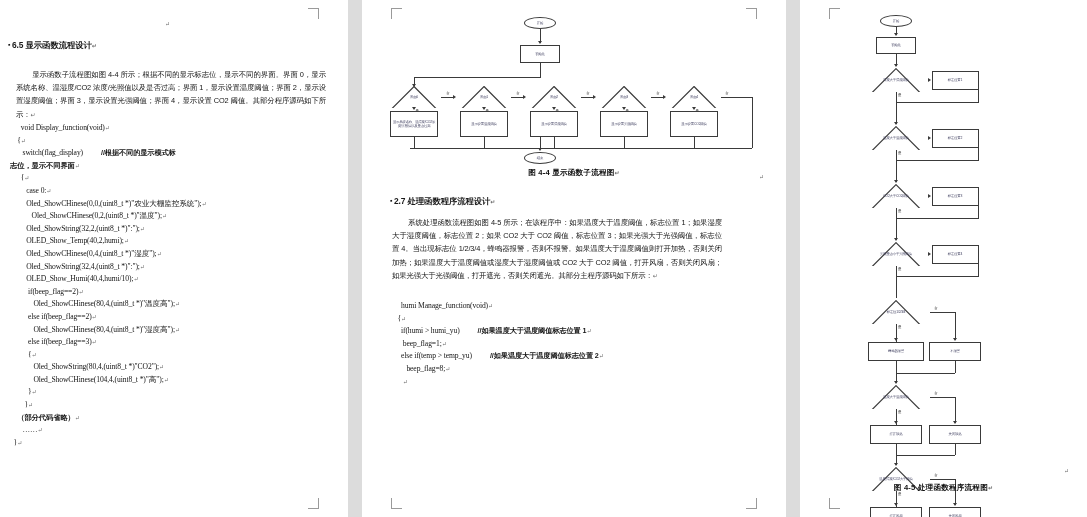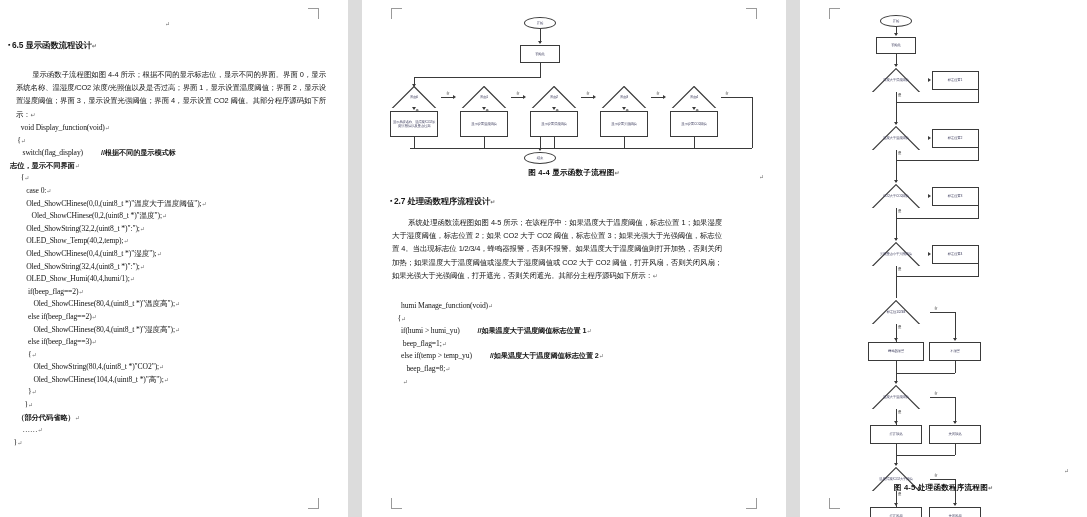--- a/index.html
+++ b/index.html
@@ -161,27 +161,27 @@
       <span class="ind"></span><span>显示函数子流程图如图 4-4 所示；根据不同的显示标志位，显示不同的界面。界面 0，显示系统名称、温湿度/CO2 浓度/光照值以及是否过高；界面 1，显示设置温度阈值；界面 2，显示设置湿度阈值；界面 3，显示设置光强阈值；界面 4，显示设置 CO2 阈值。其部分程序源码如下所示：</span><span class="pmark">↵</span>
     </div>
 
     <div id="left-code" style="position:absolute; left:10px; top:122px; width:330px;">
         <div class="code"><span>      </span><span>void Display_function(void)</span><span class="pmark">↵</span></div>
         <div class="code"><span>    </span><span>{</span><span class="pmark">↵</span></div>
         <div class="code"><span>       </span><span>switch(flag_display)</span><span>          </span><span class="cm">//根据不同的显示模式标</span></div>
         <div class="code"><span></span><span class="cn">志位，显示不同界面</span><span class="pmark">↵</span></div>
         <div class="code"><span>      </span><span>{</span><span class="pmark">↵</span></div>
         <div class="code"><span>         </span><span>case 0:</span><span class="pmark">↵</span></div>
-        <div class="code"><span>         </span><span>Oled_ShowCHinese(0,0,(uint8_t *)"温度大于温度阈值");</span><span class="pmark">↵</span></div>
+        <div class="code"><span>         </span><span>Oled_ShowCHinese(0,0,(uint8_t *)"农业大棚监控系统");</span><span class="pmark">↵</span></div>
         <div class="code"><span>            </span><span>Oled_ShowCHinese(0,2,(uint8_t *)"温度");</span><span class="pmark">↵</span></div>
         <div class="code"><span>         </span><span>Oled_ShowString(32,2,(uint8_t *)":");</span><span class="pmark">↵</span></div>
-        <div class="code"><span>         </span><span>OLED_Show_Temp(40,2,temp);</span><span class="pmark">↵</span></div>
+        <div class="code"><span>         </span><span>OLED_Show_Temp(40,2,humi);</span><span class="pmark">↵</span></div>
         <div class="code"><span>         </span><span>Oled_ShowCHinese(0,4,(uint8_t *)"湿度");</span><span class="pmark">↵</span></div>
         <div class="code"><span>         </span><span>Oled_ShowString(32,4,(uint8_t *)":");</span><span class="pmark">↵</span></div>
-        <div class="code"><span>         </span><span>OLED_Show_Humi(40,4,humi/1);</span><span class="pmark">↵</span></div>
+        <div class="code"><span>         </span><span>OLED_Show_Humi(40,4,humi/10);</span><span class="pmark">↵</span></div>
         <div class="code"><span>          </span><span>if(beep_flag==2)</span><span class="pmark">↵</span></div>
         <div class="code"><span>             </span><span>Oled_ShowCHinese(80,4,(uint8_t *)"温度高");</span><span class="pmark">↵</span></div>
         <div class="code"><span>          </span><span>else if(beep_flag==2)</span><span class="pmark">↵</span></div>
         <div class="code"><span>             </span><span>Oled_ShowCHinese(80,4,(uint8_t *)"湿度高");</span><span class="pmark">↵</span></div>
         <div class="code"><span>          </span><span>else if(beep_flag==3)</span><span class="pmark">↵</span></div>
         <div class="code"><span>          </span><span>{</span><span class="pmark">↵</span></div>
         <div class="code"><span>             </span><span>Oled_ShowString(80,4,(uint8_t *)"CO2");</span><span class="pmark">↵</span></div>
         <div class="code"><span>             </span><span>Oled_ShowCHinese(104,4,(uint8_t *)"高");</span><span class="pmark">↵</span></div>
         <div class="code"><span>          </span><span>}</span><span class="pmark">↵</span></div>
         <div class="code"><span>        </span><span>}</span><span class="pmark">↵</span></div>

